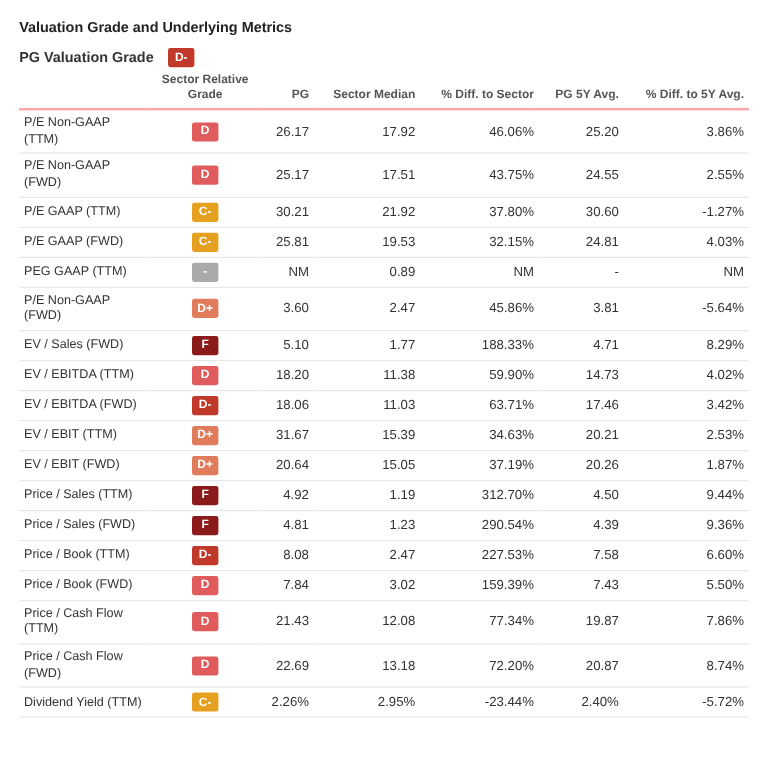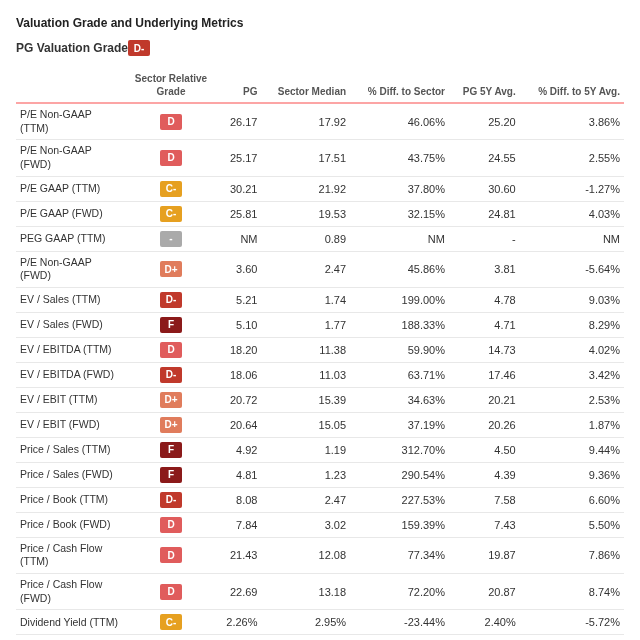--- a/index.html
+++ b/index.html
@@ -14,22 +14,21 @@
     }
     h2 {
       font-size: 12px;
       font-weight: bold;
       margin-bottom: 10px;
       color: #222;
     }
     .pg-grade-row {
       display: flex;
       align-items: center;
-      gap: 0;
-      margin-bottom: 12px;
+      gap: 12px;
     }
     .pg-grade-label {
       font-size: 12px;
       font-weight: bold;
     }
     .badge {
       display: inline-flex;
       align-items: center;
       justify-content: center;
       width: 22px;
@@ -159,29 +158,20 @@
       <tr>
         <td>P/E Non-GAAP (FWD)</td>
         <td><span class="badge badge-Dplus">D+</span></td>
         <td>3.60</td>
         <td>2.47</td>
         <td>45.86%</td>
         <td>3.81</td>
         <td>-5.64%</td>
       </tr>
       <tr>
-        <td>EV / Sales (TTM)</td>
-        <td><span class="badge badge-Dminus">D-</span></td>
-        <td>5.21</td>
-        <td>1.74</td>
-        <td>199.00%</td>
-        <td>4.78</td>
-        <td>9.03%</td>
-      </tr>
-      <tr>
         <td>EV / Sales (FWD)</td>
         <td><span class="badge badge-F">F</span></td>
         <td>5.10</td>
         <td>1.77</td>
         <td>188.33%</td>
         <td>4.71</td>
         <td>8.29%</td>
       </tr>
       <tr>
         <td>EV / EBITDA (TTM)</td>
@@ -197,21 +187,21 @@
         <td><span class="badge badge-Dminus">D-</span></td>
         <td>18.06</td>
         <td>11.03</td>
         <td>63.71%</td>
         <td>17.46</td>
         <td>3.42%</td>
       </tr>
       <tr>
         <td>EV / EBIT (TTM)</td>
         <td><span class="badge badge-Dplus">D+</span></td>
-        <td>20.72</td>
+        <td>31.67</td>
         <td>15.39</td>
         <td>34.63%</td>
         <td>20.21</td>
         <td>2.53%</td>
       </tr>
       <tr>
         <td>EV / EBIT (FWD)</td>
         <td><span class="badge badge-Dplus">D+</span></td>
         <td>20.64</td>
         <td>15.05</td>

